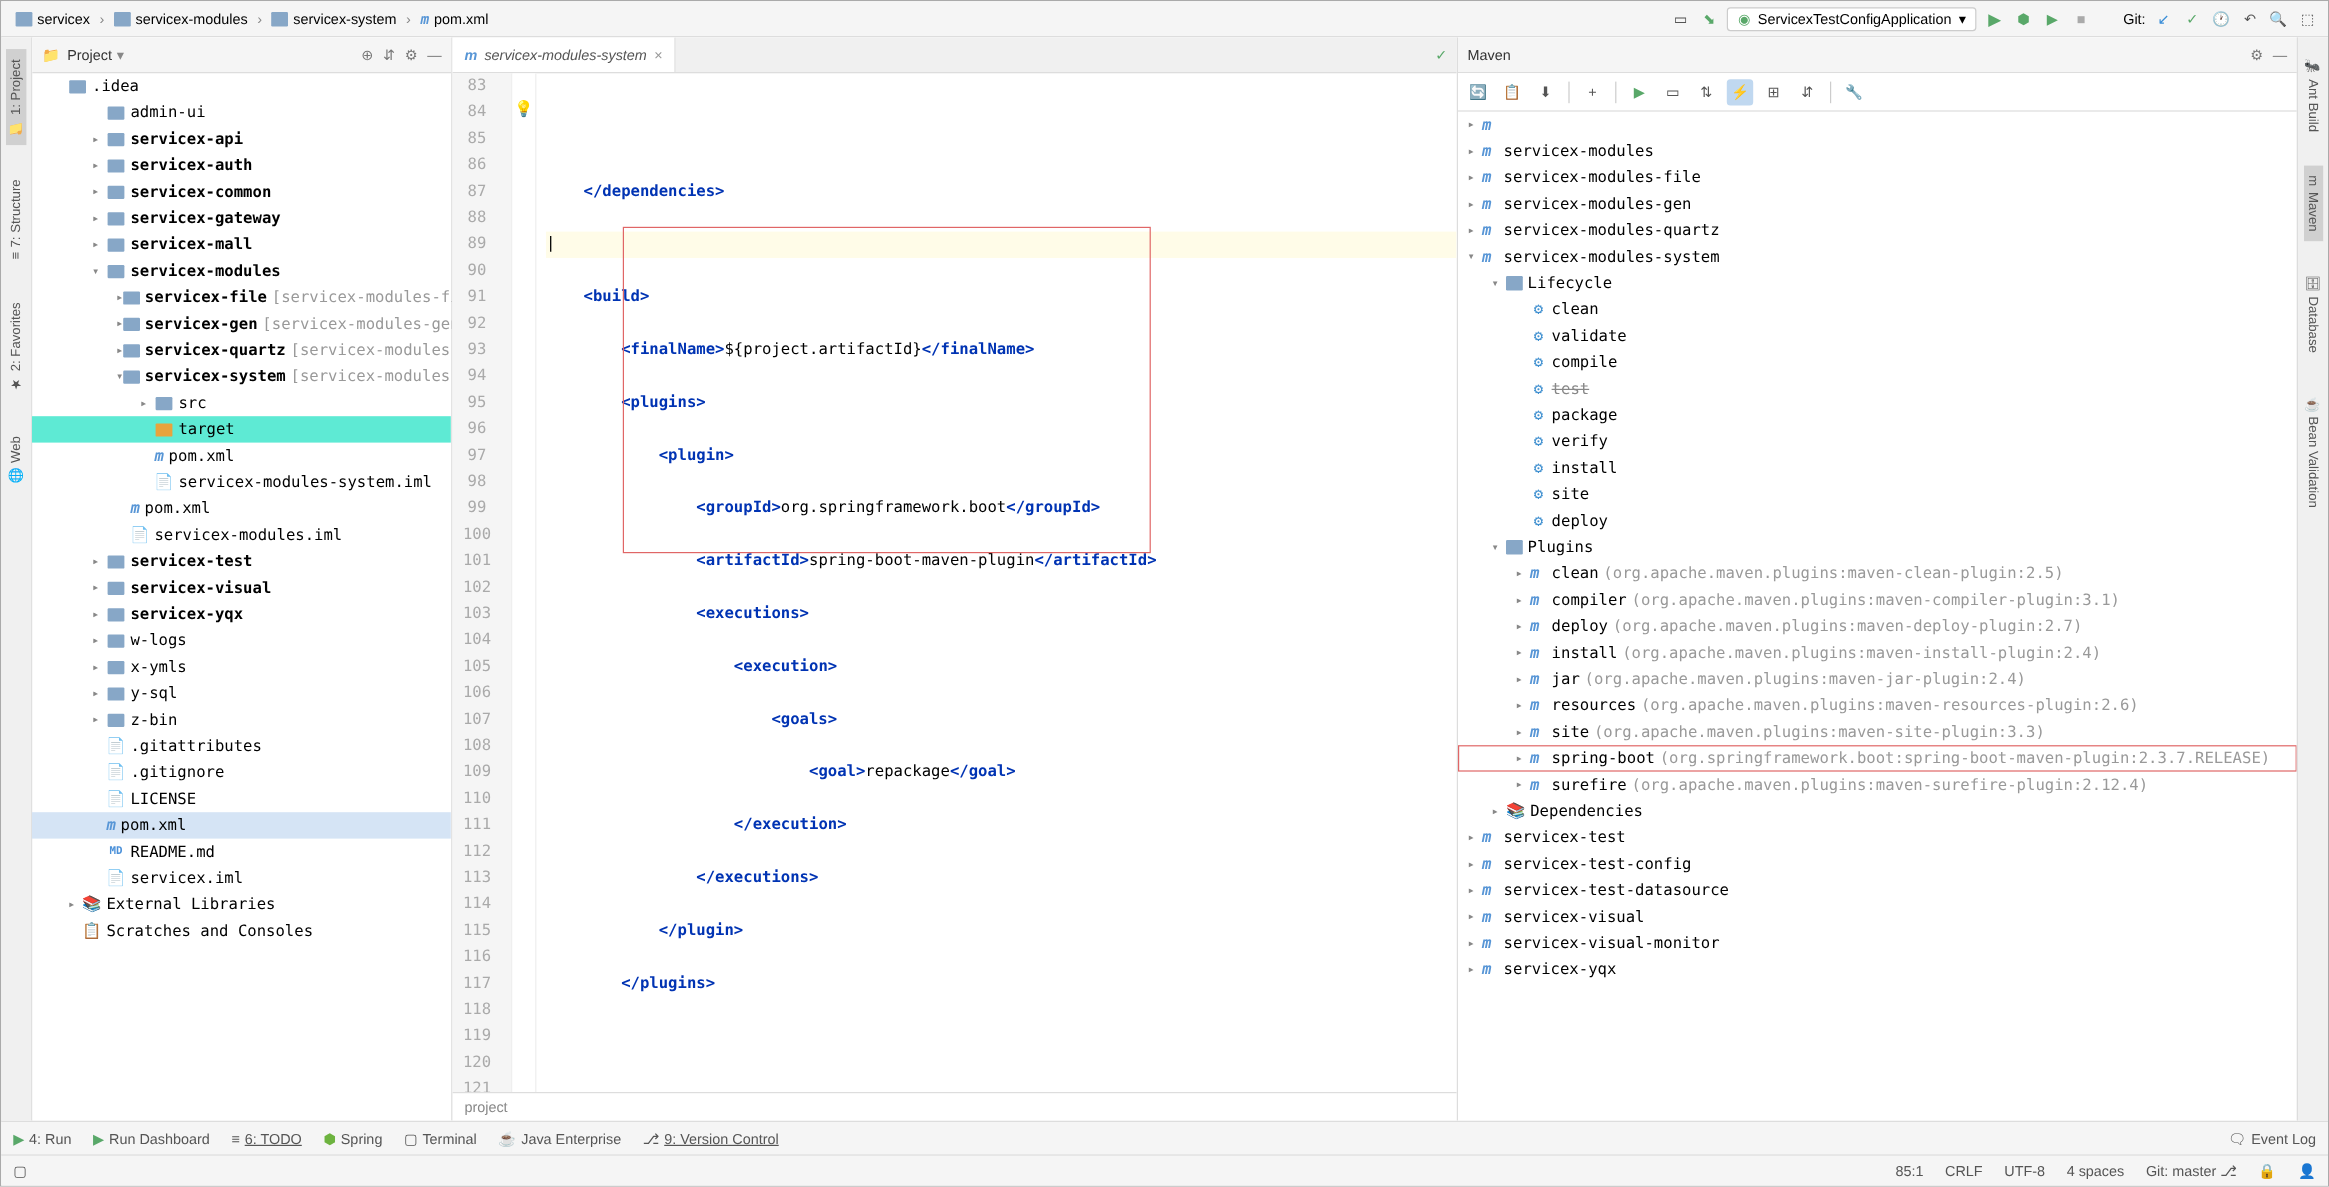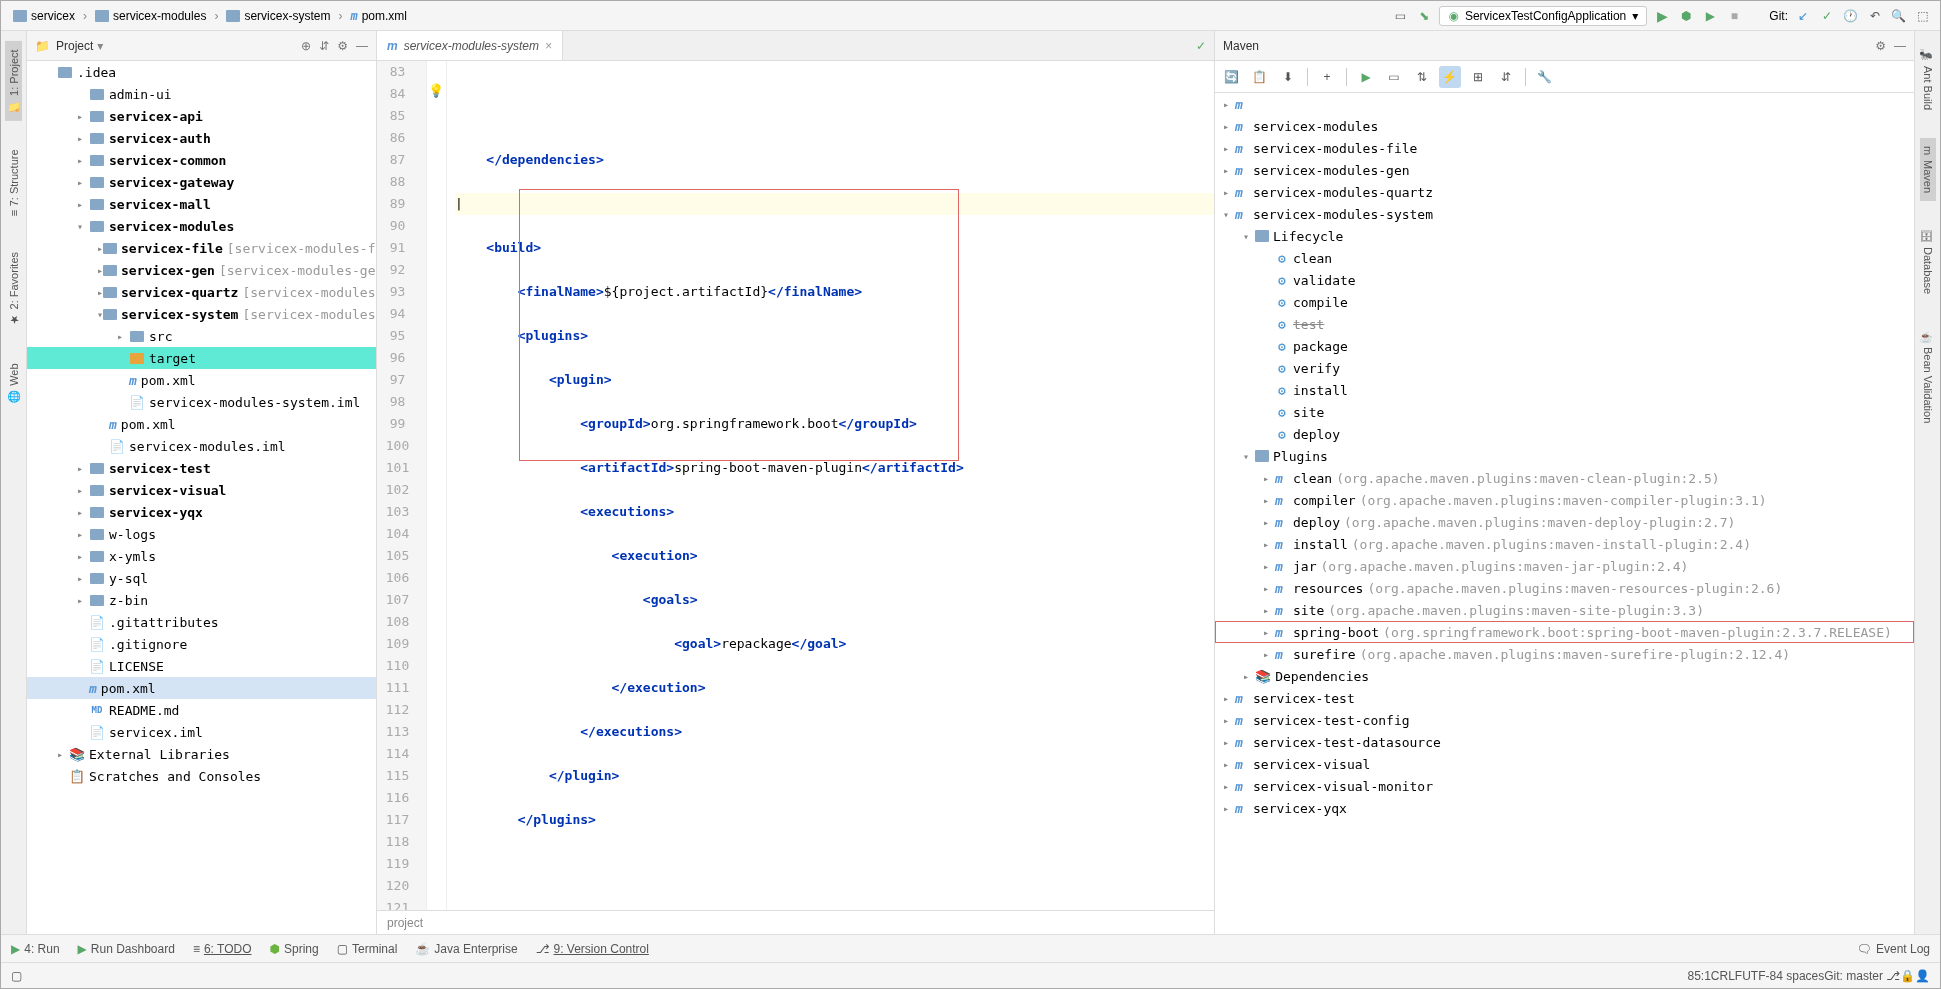--- a/index.html
+++ b/index.html
@@ -60,21 +60,21 @@
 .maven-gear-icon{width:14px;height:14px;margin-right:4px;color:#4090d0;display:inline-flex;align-items:center;justify-content:center}
 .maven-folder-icon{width:14px;height:12px;background:#87a7c7;margin-right:4px;border-radius:1px}
 .maven-m-icon{width:14px;margin-right:4px;color:#5896d6;font-weight:bold;font-style:italic;font-family:monospace}
 .maven-plugin-gray{color:#999;margin-left:4px}
 .maven-highlighted{outline:1px solid #e06666;outline-offset:-1px}
 .maven-strike{text-decoration:line-through;color:#888}
 .bottom-toolbar{height:28px;border-top:1px solid #ddd;display:flex;align-items:center;padding:0 10px;background:#f5f5f5;gap:18px;font-size:12px;color:#555}
 .bottom-tool{display:flex;align-items:center;gap:4px;cursor:pointer}
 .bottom-right{margin-left:auto}
 .status-bar{height:26px;border-top:1px solid #ddd;display:flex;align-items:center;padding:0 10px;background:#f5f5f5;font-size:12px;color:#555}
-.status-right{margin-left:auto;display:flex;}
+.status-right{margin-left:auto;display:flex;gap:18px}
 .bulb-icon{color:#e8a33d}
 </style>
 </head>
 <body>
 
 <div class="main-container">
   <div class="breadcrumb-bar">
     <div class="breadcrumb-item">
         <span class="folder-icon"></span>
         <span>servicex</span>

